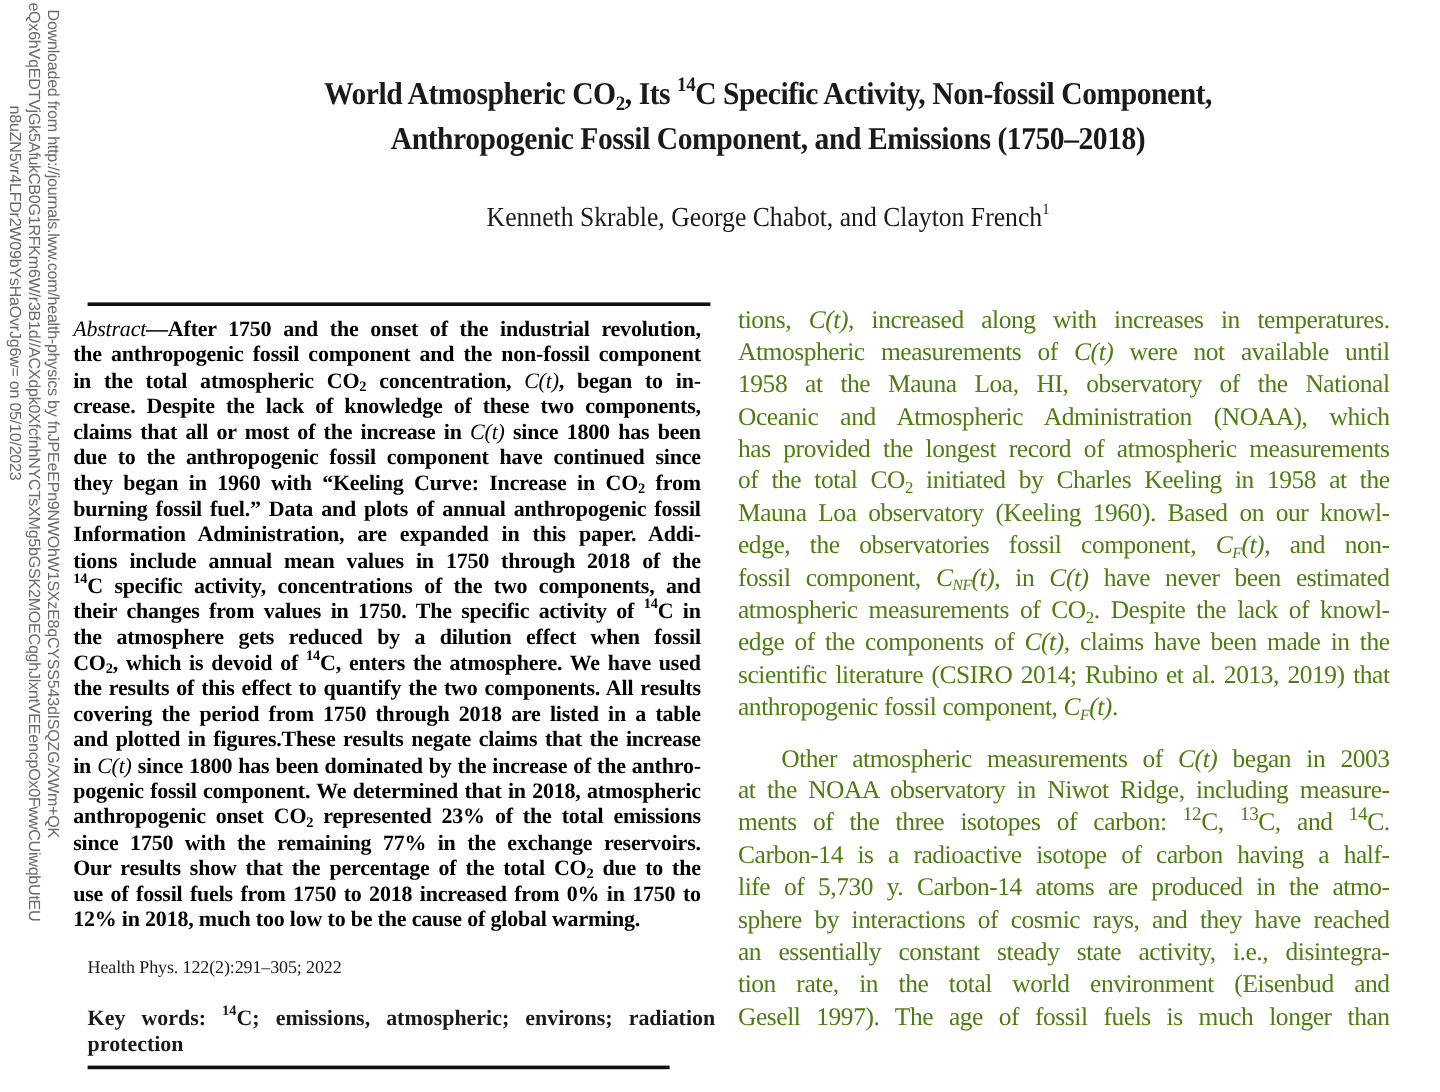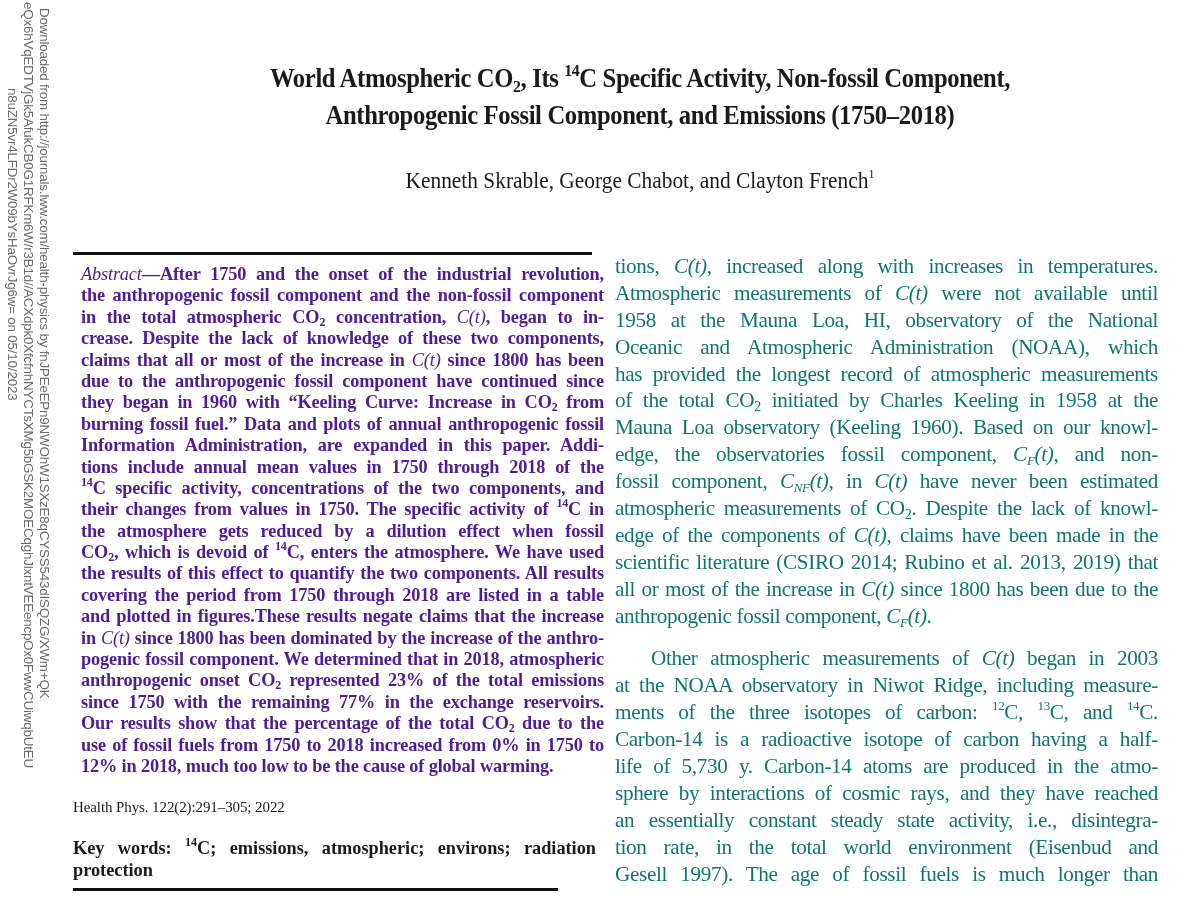--- a/index.html
+++ b/index.html
@@ -45,27 +45,27 @@
     transform-origin: 50% 0;
     color: #1a1a1a;
   }
   .authors sup { font-size: 13px; vertical-align: 10px; line-height: 0; }
 
   .rule { position: absolute; background: #111; height: 3px; }
   .rule-top { left: 73px; top: 252px; width: 519px; }
   .rule-bottom { left: 73px; top: 888px; width: 485px; height: 2.5px; }
 
   .abstract {
-    position: absolute; left: 81px; top: 264px; width: 523px;
+    position: absolute; left: 61px; top: 264px; width: 523px;
     font-family: "Liberation Serif", serif;
     font-weight: bold;
     font-size: 18.3px;
     line-height: 21.4px;
     text-align: justify;
-    color: #4c1d95;
+    color: #000000;
     letter-spacing: -0.15px;
   }
   .abstract .ln { display: block; text-align: justify; text-align-last: justify; white-space: nowrap; height: 21.4px; }
   .abstract .ln.last { text-align-last: left; }
   .abstract i { font-weight: normal; font-style: italic; }
   .abstract sub { font-size: 12px; vertical-align: -3px; line-height: 0; }
   .abstract sup { font-size: 12px; vertical-align: 8px; line-height: 0; }
 
   .citation { position: absolute; left: 73px; top: 799px; font-weight: normal; font-size: 15px; letter-spacing: -0.1px; }
   .keywords {
@@ -74,29 +74,29 @@
   }
   .keywords .ln { display:block; white-space: nowrap; }
   .keywords .ln.j { text-align: justify; text-align-last: justify; }
   .keywords sup { font-size: 12px; vertical-align: 8px; line-height: 0; }
 
   .body-col {
     position: absolute; left: 615px; top: 253px; width: 543px;
     font-family: "Liberation Serif", serif;
     font-size: 21.2px;
     line-height: 26.9px;
-    color: #0f766e;
+    color: #4d7c0f;
     letter-spacing: -0.35px;
   }
   .body-col .ln { display: block; white-space: nowrap; text-align: justify; text-align-last: justify; height: 26.9px; }
   .body-col .ln.last { text-align-last: left; }
   .body-col .ln.indent { padding-left: 36px; margin-top: 16px; }
   .body-col i { font-style: italic; }
   .body-col sub { font-size: 14px; vertical-align: -4px; line-height: 0; }
-  .body-col sup { font-size: 13px; vertical-align: 9px; line-height: 0; }
+  .body-col sup { font-size: 16px; vertical-align: 9px; line-height: 0; }
   .body-col i sub { font-size: 13px; }
 </style>
 </head>
 <body>
 
 <div class="sidebar-watermark">
   <div class="wm-line wm-1">Downloaded from http://journals.lww.com/health-physics by fnJPEeEPn9NWOhW1SXzE8qCYSS543dISQZG/XWm+QK</div>
   <div class="wm-line wm-2">eQx6hVqEDTVjGk5AfukCB0G1RFKm6W/r3B1d//ACXdpk0XfcfnhNYCTsXMg5bGSK2MOECqghJlxntVEEencpOx0FwwCUiwqbUtEU</div>
   <div class="wm-line wm-3">n8uZN5vr4LFDr2W09bYsHaOvrJg6w= on 05/10/2023</div>
 </div>
@@ -152,21 +152,20 @@
   <span class="ln">1958 at the Mauna Loa, HI, observatory of the National</span>
   <span class="ln">Oceanic and Atmospheric Administration (NOAA), which</span>
   <span class="ln">has provided the longest record of atmospheric measurements</span>
   <span class="ln"><span>of the total CO</span><sub>2</sub><span> initiated by Charles Keeling in 1958 at the</span></span>
   <span class="ln">Mauna Loa observatory (Keeling 1960). Based on our knowl-</span>
   <span class="ln"><span>edge, the observatories fossil component, </span><i><span>C</span><sub>F</sub><span>(t)</span></i><span>, and non-</span></span>
   <span class="ln"><span>fossil component, </span><i><span>C</span><sub>NF</sub><span>(t)</span></i><span>, in </span><i>C(t)</i><span> have never been estimated</span></span>
   <span class="ln"><span>atmospheric measurements of CO</span><sub>2</sub><span>. Despite the lack of knowl-</span></span>
   <span class="ln"><span>edge of the components of </span><i>C(t)</i><span>, claims have been made in the</span></span>
   <span class="ln">scientific literature (CSIRO 2014; Rubino et al. 2013, 2019) that</span>
-  <span class="ln"><span>all or most of the increase in </span><i>C(t)</i><span> since 1800 has been due to the</span></span>
   <span class="ln last"><span>anthropogenic fossil component, </span><i><span>C</span><sub>F</sub><span>(t)</span></i><span>.</span></span>
   <span class="ln indent"><span>Other atmospheric measurements of </span><i>C(t)</i><span> began in 2003</span></span>
   <span class="ln">at the NOAA observatory in Niwot Ridge, including measure-</span>
   <span class="ln"><span>ments of the three isotopes of carbon: </span><sup>12</sup><span>C, </span><sup>13</sup><span>C, and </span><sup>14</sup><span>C.</span></span>
   <span class="ln">Carbon-14 is a radioactive isotope of carbon having a half-</span>
   <span class="ln">life of 5,730 y. Carbon-14 atoms are produced in the atmo-</span>
   <span class="ln">sphere by interactions of cosmic rays, and they have reached</span>
   <span class="ln">an essentially constant steady state activity, i.e., disintegra-</span>
   <span class="ln">tion rate, in the total world environment (Eisenbud and</span>
   <span class="ln">Gesell 1997). The age of fossil fuels is much longer than</span>

